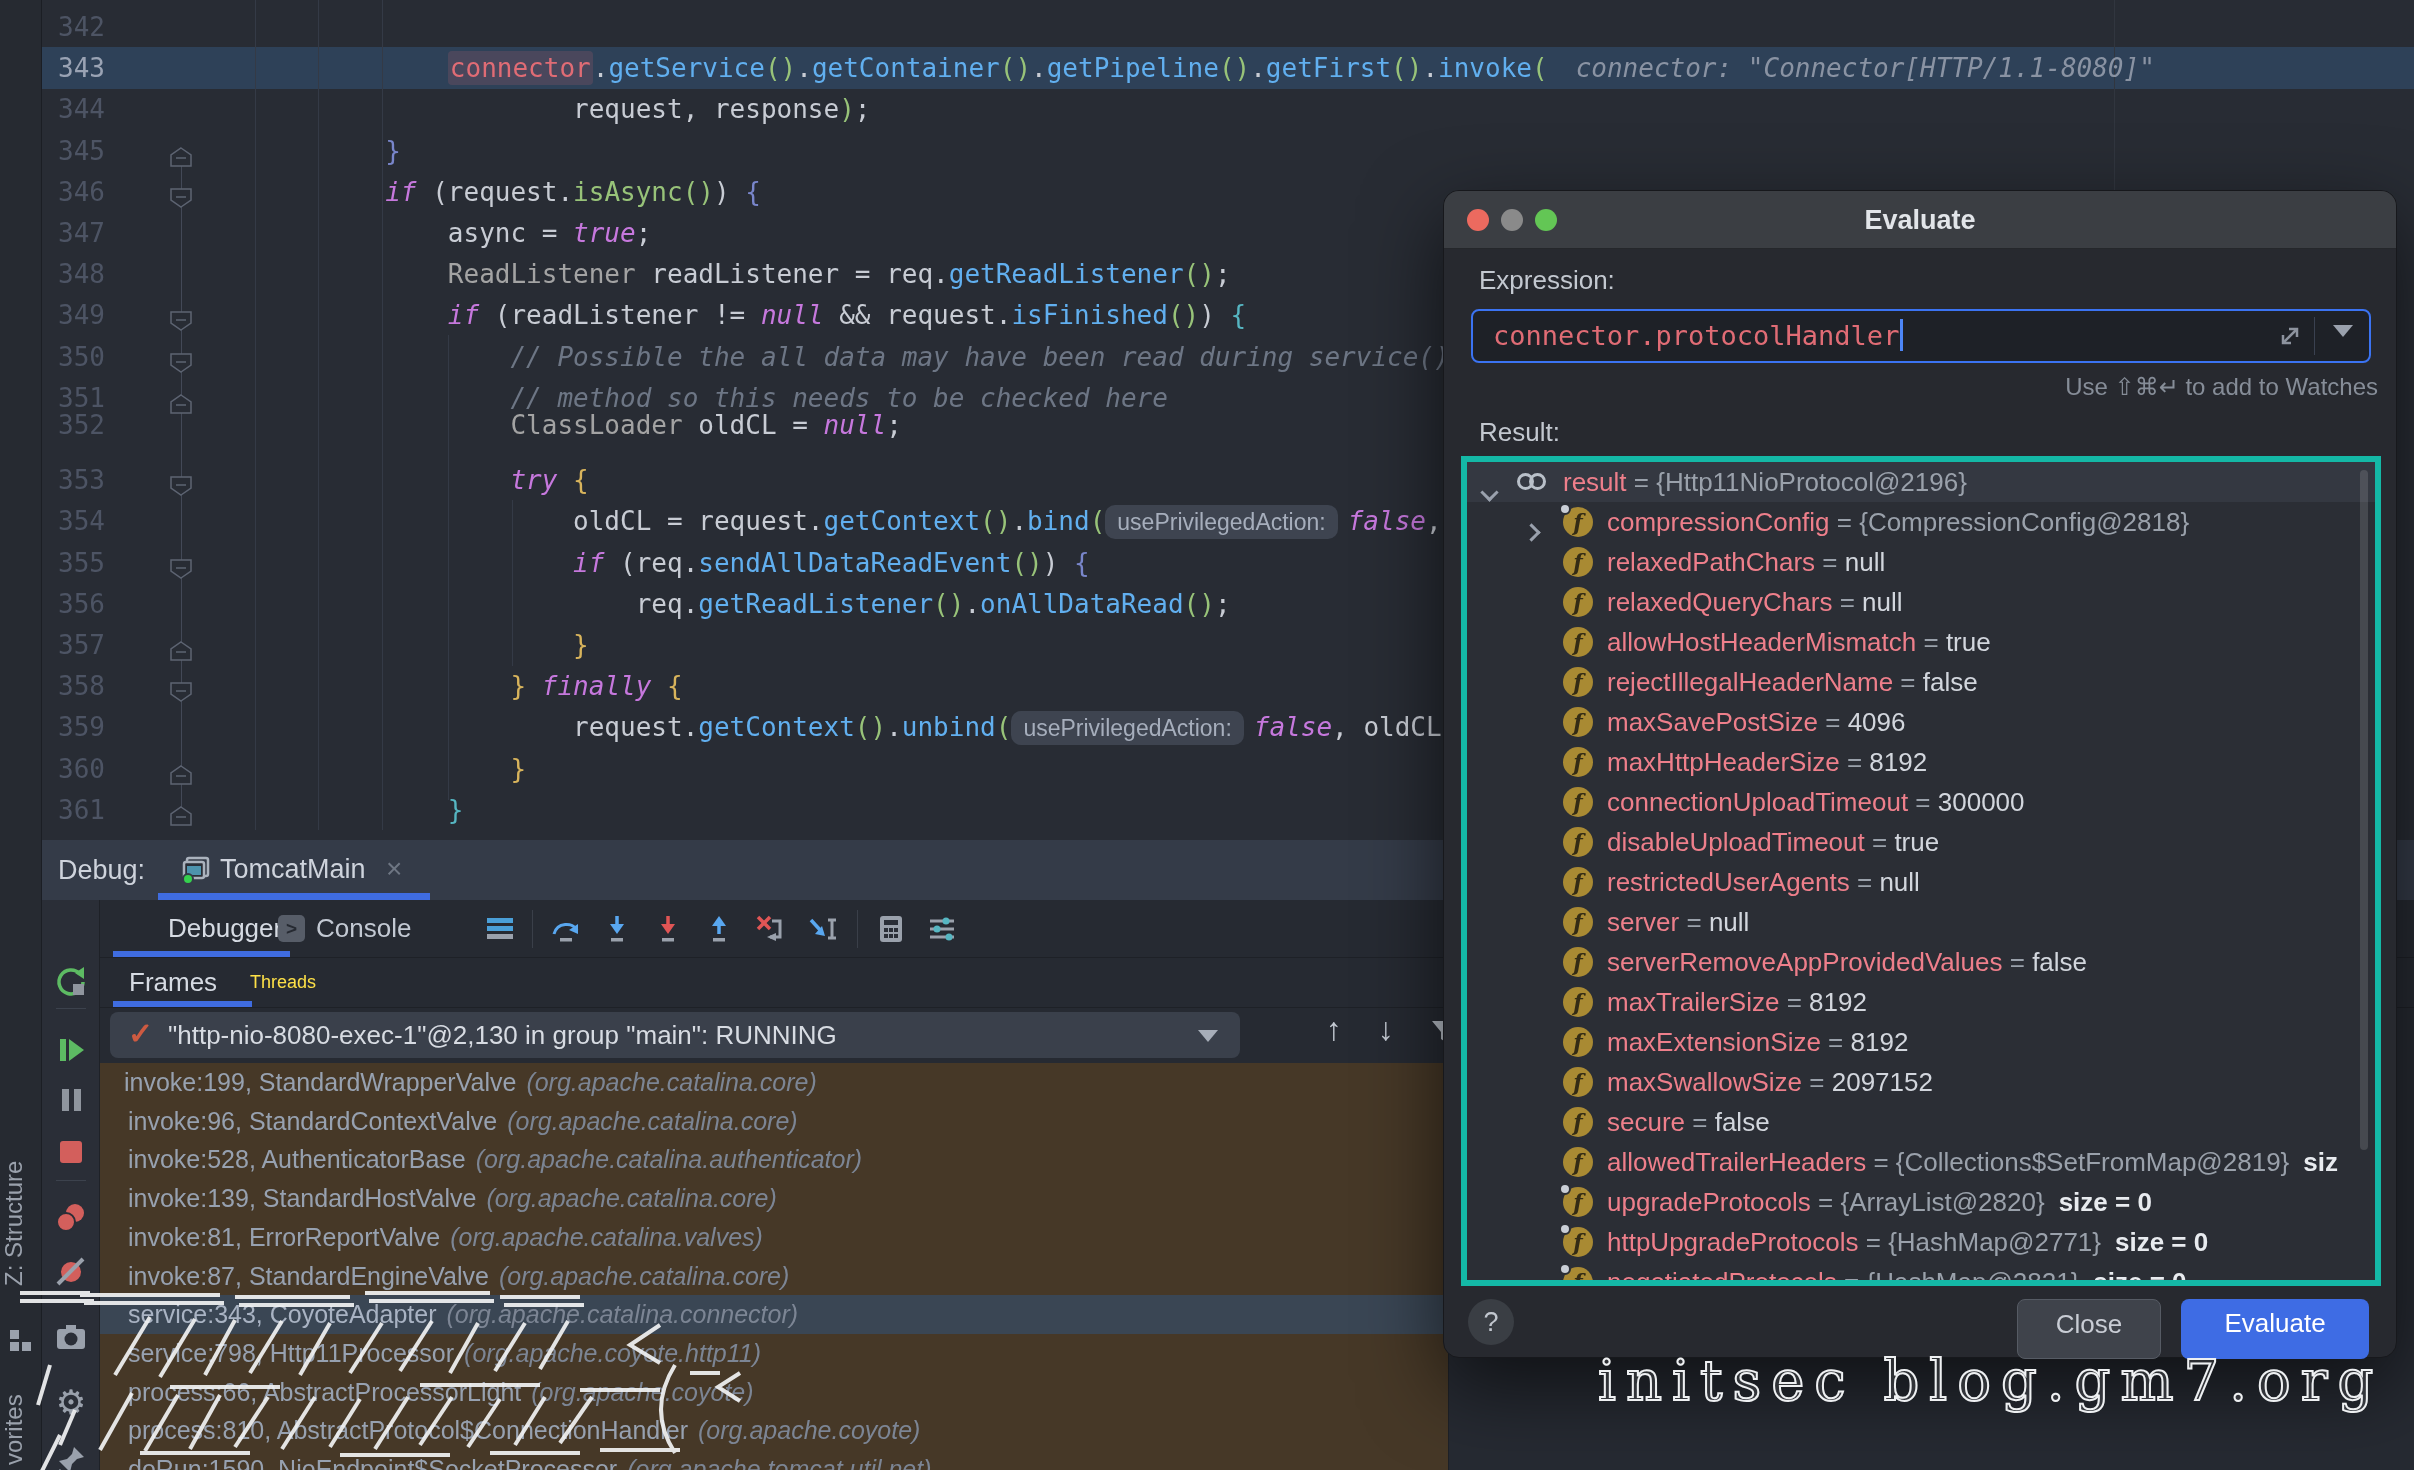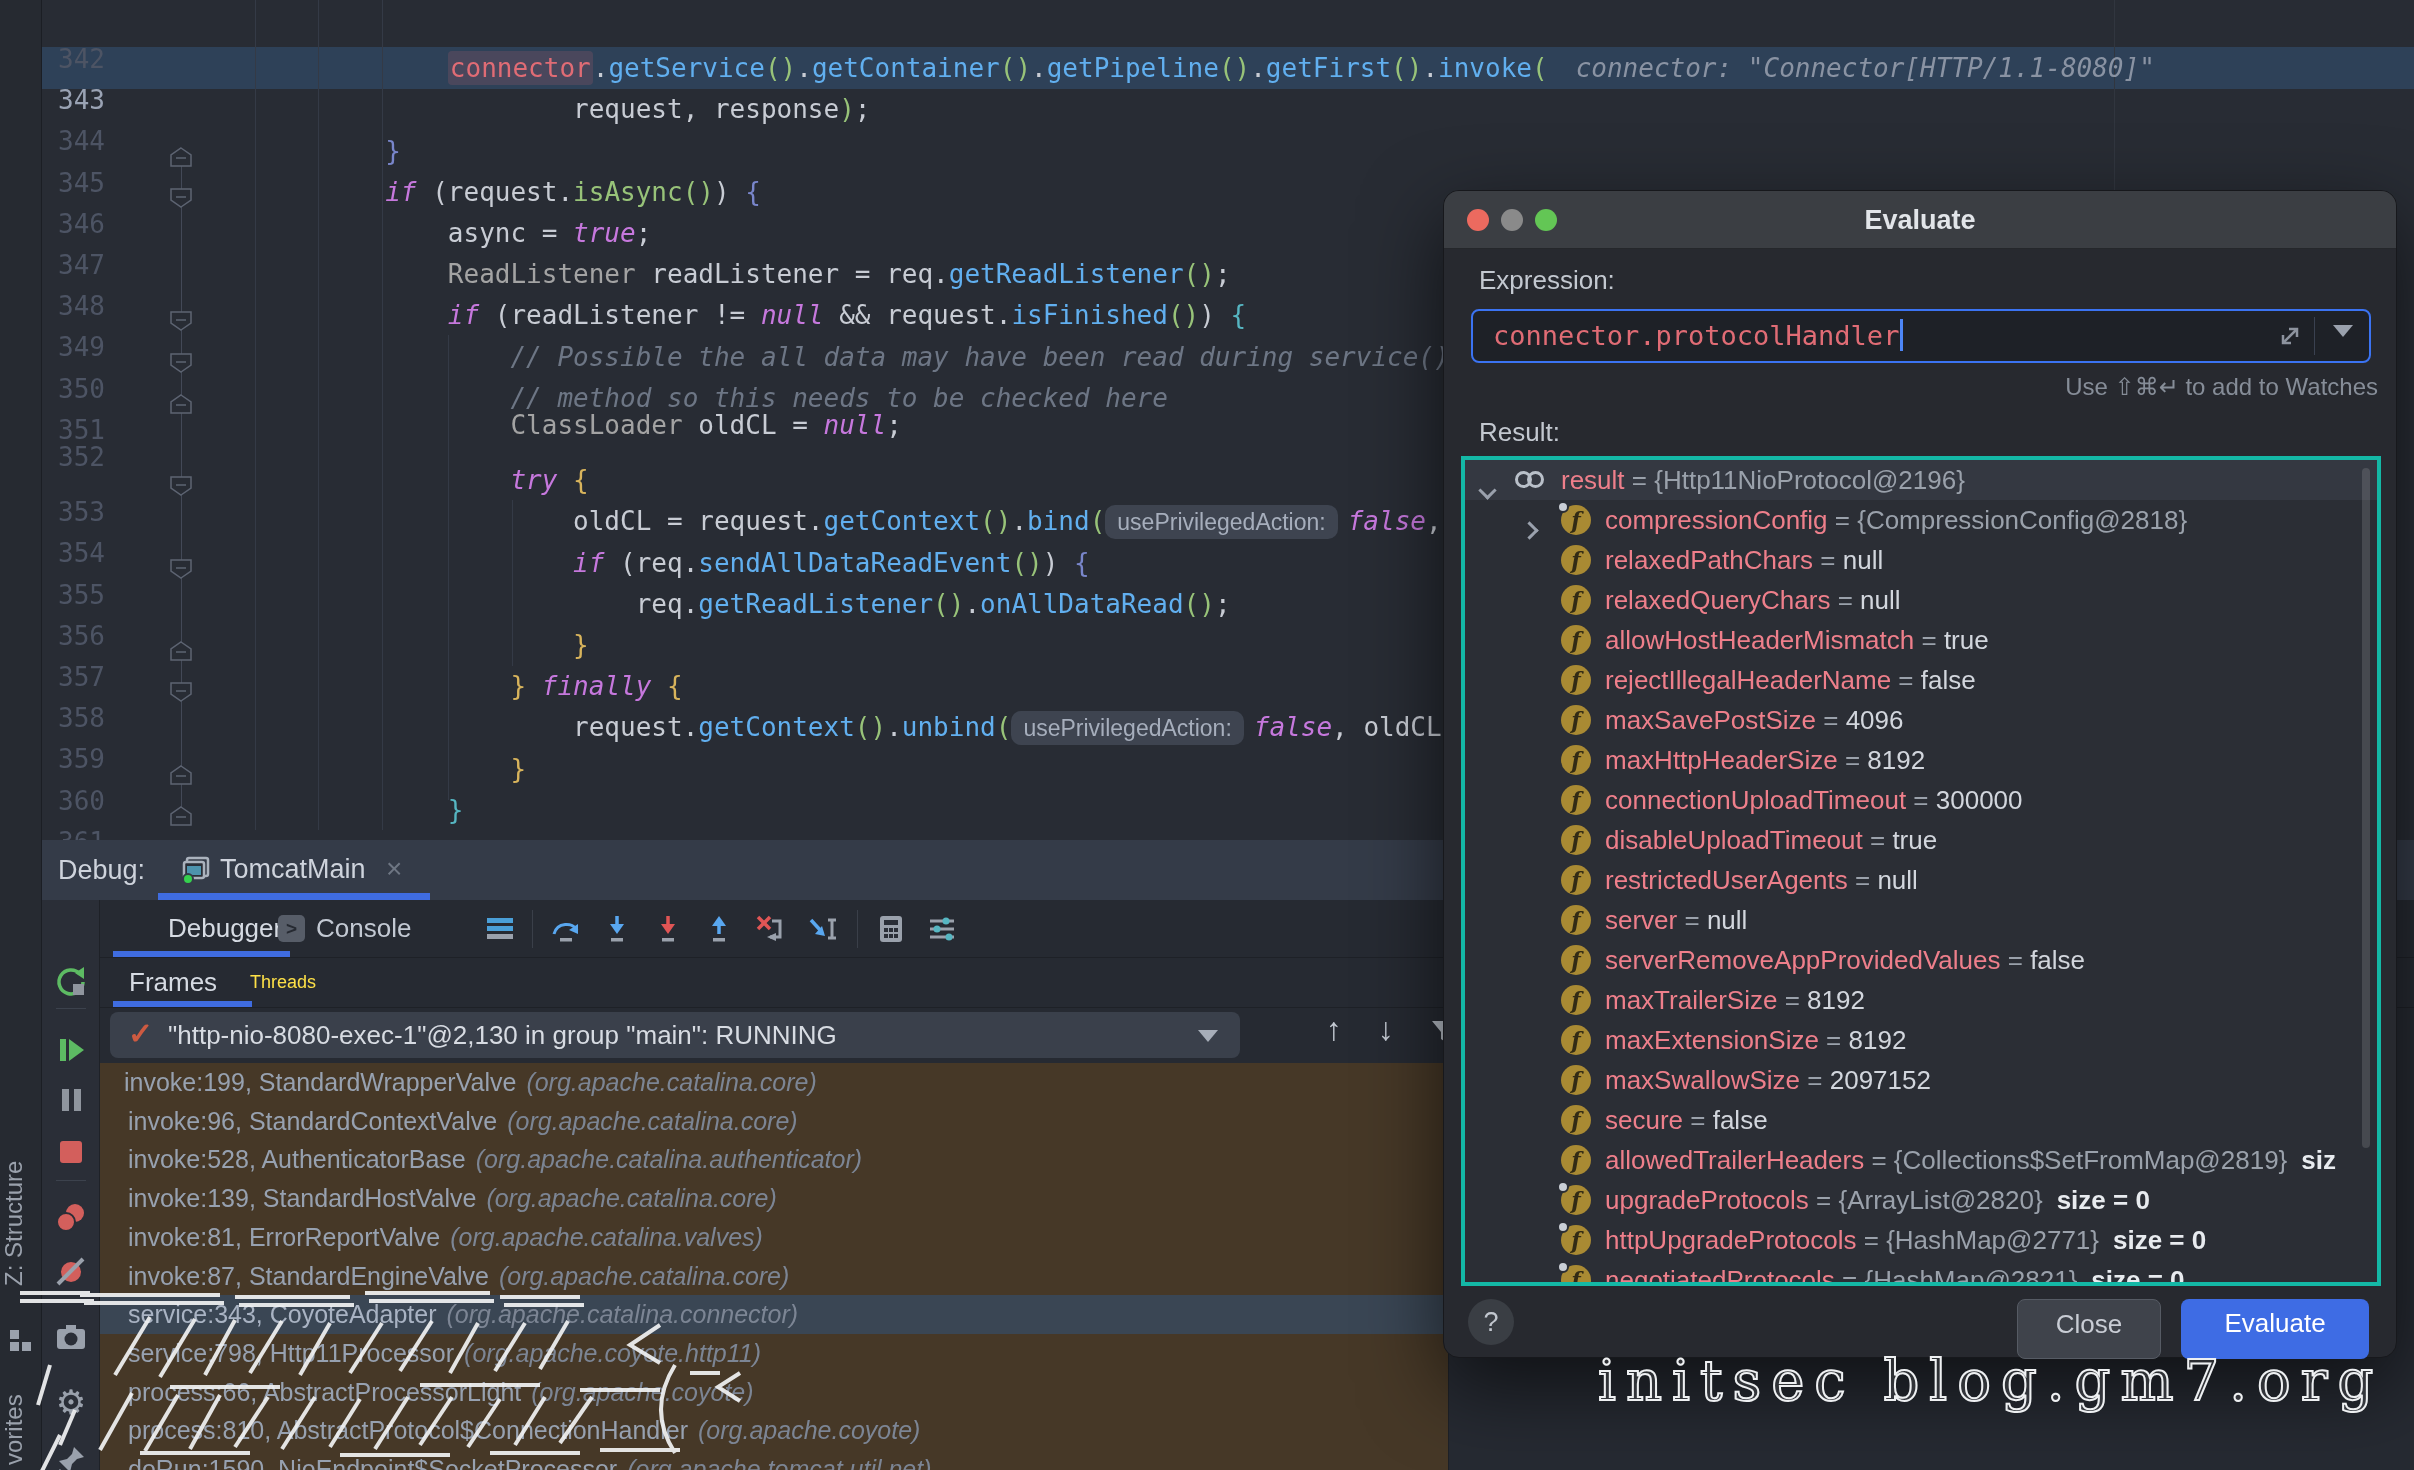--- a/index.html
+++ b/index.html
@@ -16,21 +16,21 @@
   .stripe-icon i { position:absolute; background:#9aa1ac; }
 
   
   #editor { position:absolute; left:42px; top:0; width:2372px; height:840px; background:#282c34; overflow:hidden; }
   .iguide { position:absolute; width:1px; background:#343a46; }
   #margin-guide { position:absolute; left:2072px; top:0; height:840px; width:1px; background:#31363f; }
   #exec-band { position:absolute; left:0; top:47px; width:2372px; height:42px; background:#2e4158; }
   #fold-line { position:absolute; left:139px; top:150px; height:662px; width:1px; background:#434957; }
   .code-row { position:absolute; left:0; width:2372px; height:42px; line-height:42px; }
   .ln-num { position:absolute; left:0; top:0; width:63px; text-align:right;
-            font-family:"DejaVu Sans Mono", monospace; font-size:26px; color:#4d5464;margin-top:32px; }
+            font-family:"DejaVu Sans Mono", monospace; font-size:26px; color:#4d5464; }
   .code-row.cur .ln-num { color:#9aa3b4; }
   .fold { position:absolute; left:128px; top:11px; width:22px; height:20px; }
   .code-text { position:absolute; left:218px; top:0; white-space:pre;
                font-family:"DejaVu Sans Mono", monospace; font-size:26px; }
   .s-cm{color:#6d7685;font-style:italic} .s-kw{color:#c678dd;font-style:italic}
   .s-ty{color:#a3a3a3} .s-fn{color:#61afef} .s-fng{color:#98c379}
   .s-va{color:#c8ccd4} .s-pg{color:#98c379} .s-pb{color:#7986cb}
   .s-pt{color:#56b6c2} .s-py{color:#d8b45c}
   .s-fd{color:#e06c75;background:rgba(224,108,117,.16);border-radius:4px;padding:2px 2px;}
   .s-hint{color:#8a93a3;font-style:italic;margin-left:28px}
@@ -97,21 +97,21 @@
               border:2px solid #3b73f2; border-radius:8px; }
   #expr-text { position:absolute; left:20px; top:0; line-height:50px; font-family:"DejaVu Sans Mono",monospace;
                font-size:27px; color:#e06c75; white-space:nowrap; }
   #expr-caret { display:inline-block; width:3px; height:32px; background:#4d86f7; vertical-align:-6px; margin-left:1px; }
   #expr-expand { position:absolute; right:66px; top:12px; width:26px; height:26px; }
   #expr-ddsep { position:absolute; right:54px; top:6px; width:1px; height:38px; background:#3a4150; }
   #expr-dd { position:absolute; right:16px; top:14px; width:0; height:0;
              border-left:10px solid transparent; border-right:10px solid transparent; border-top:12px solid #9aa1ad; }
   #watch-hint { position:absolute; right:18px; top:182px; font-size:24px; color:#868d98; }
   #result-tree { position:absolute; left:17px; top:265px; width:920px; height:830px; background:#2b2e35;
-                 border:4px solid #14b8a6; overflow:hidden; }
+                 border:6px solid #14b8a6; overflow:hidden; }
   .tree-row { position:absolute; left:0; width:918px; height:40px; line-height:40px; white-space:nowrap; overflow:hidden; }
   .tree-row.sel { background:#343841; }
   .chev { display:inline-block; width:13px; height:13px; border-right:3px solid #9aa1ad; border-bottom:3px solid #9aa1ad; }
   .chev.open { transform:rotate(45deg); } .chev.closed { transform:rotate(-45deg); }
   .chev-box { position:absolute; top:12px; }
   .node-icon { position:absolute; top:5px; width:30px; height:30px; }
   .fi { position:absolute; width:30px; height:30px; border-radius:50%; background:#a98a33; color:#332b15;
         font-family:"DejaVu Serif",serif; font-style:italic; font-weight:bold; font-size:22px; text-align:center; line-height:30px; }
   .fi-dot { position:absolute; left:-4px; top:-4px; width:12px; height:12px; border-radius:50%;
             background:#c9ced6; border:2px solid #2b2e35; }

